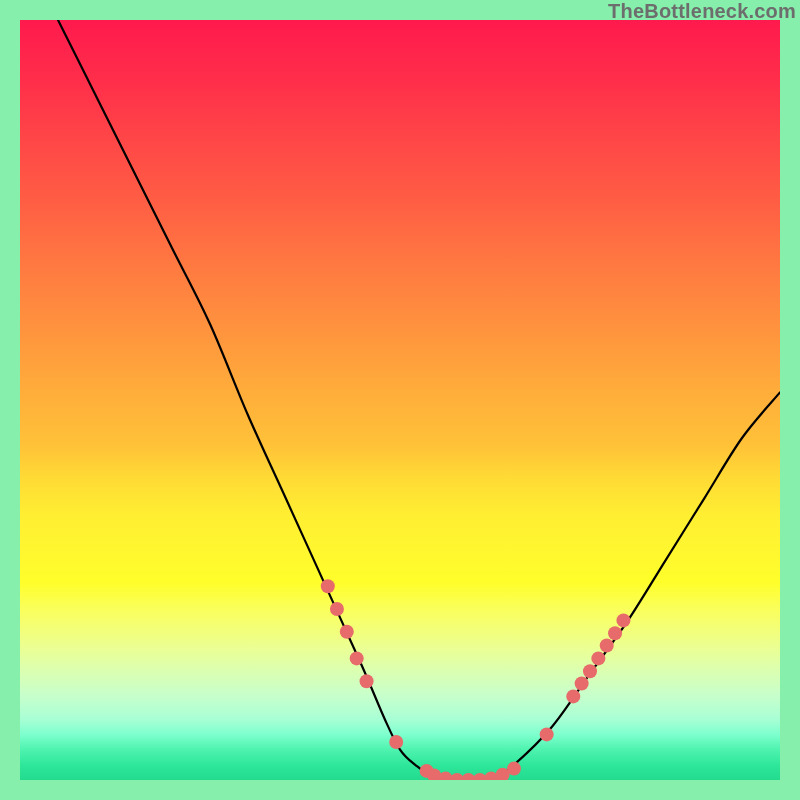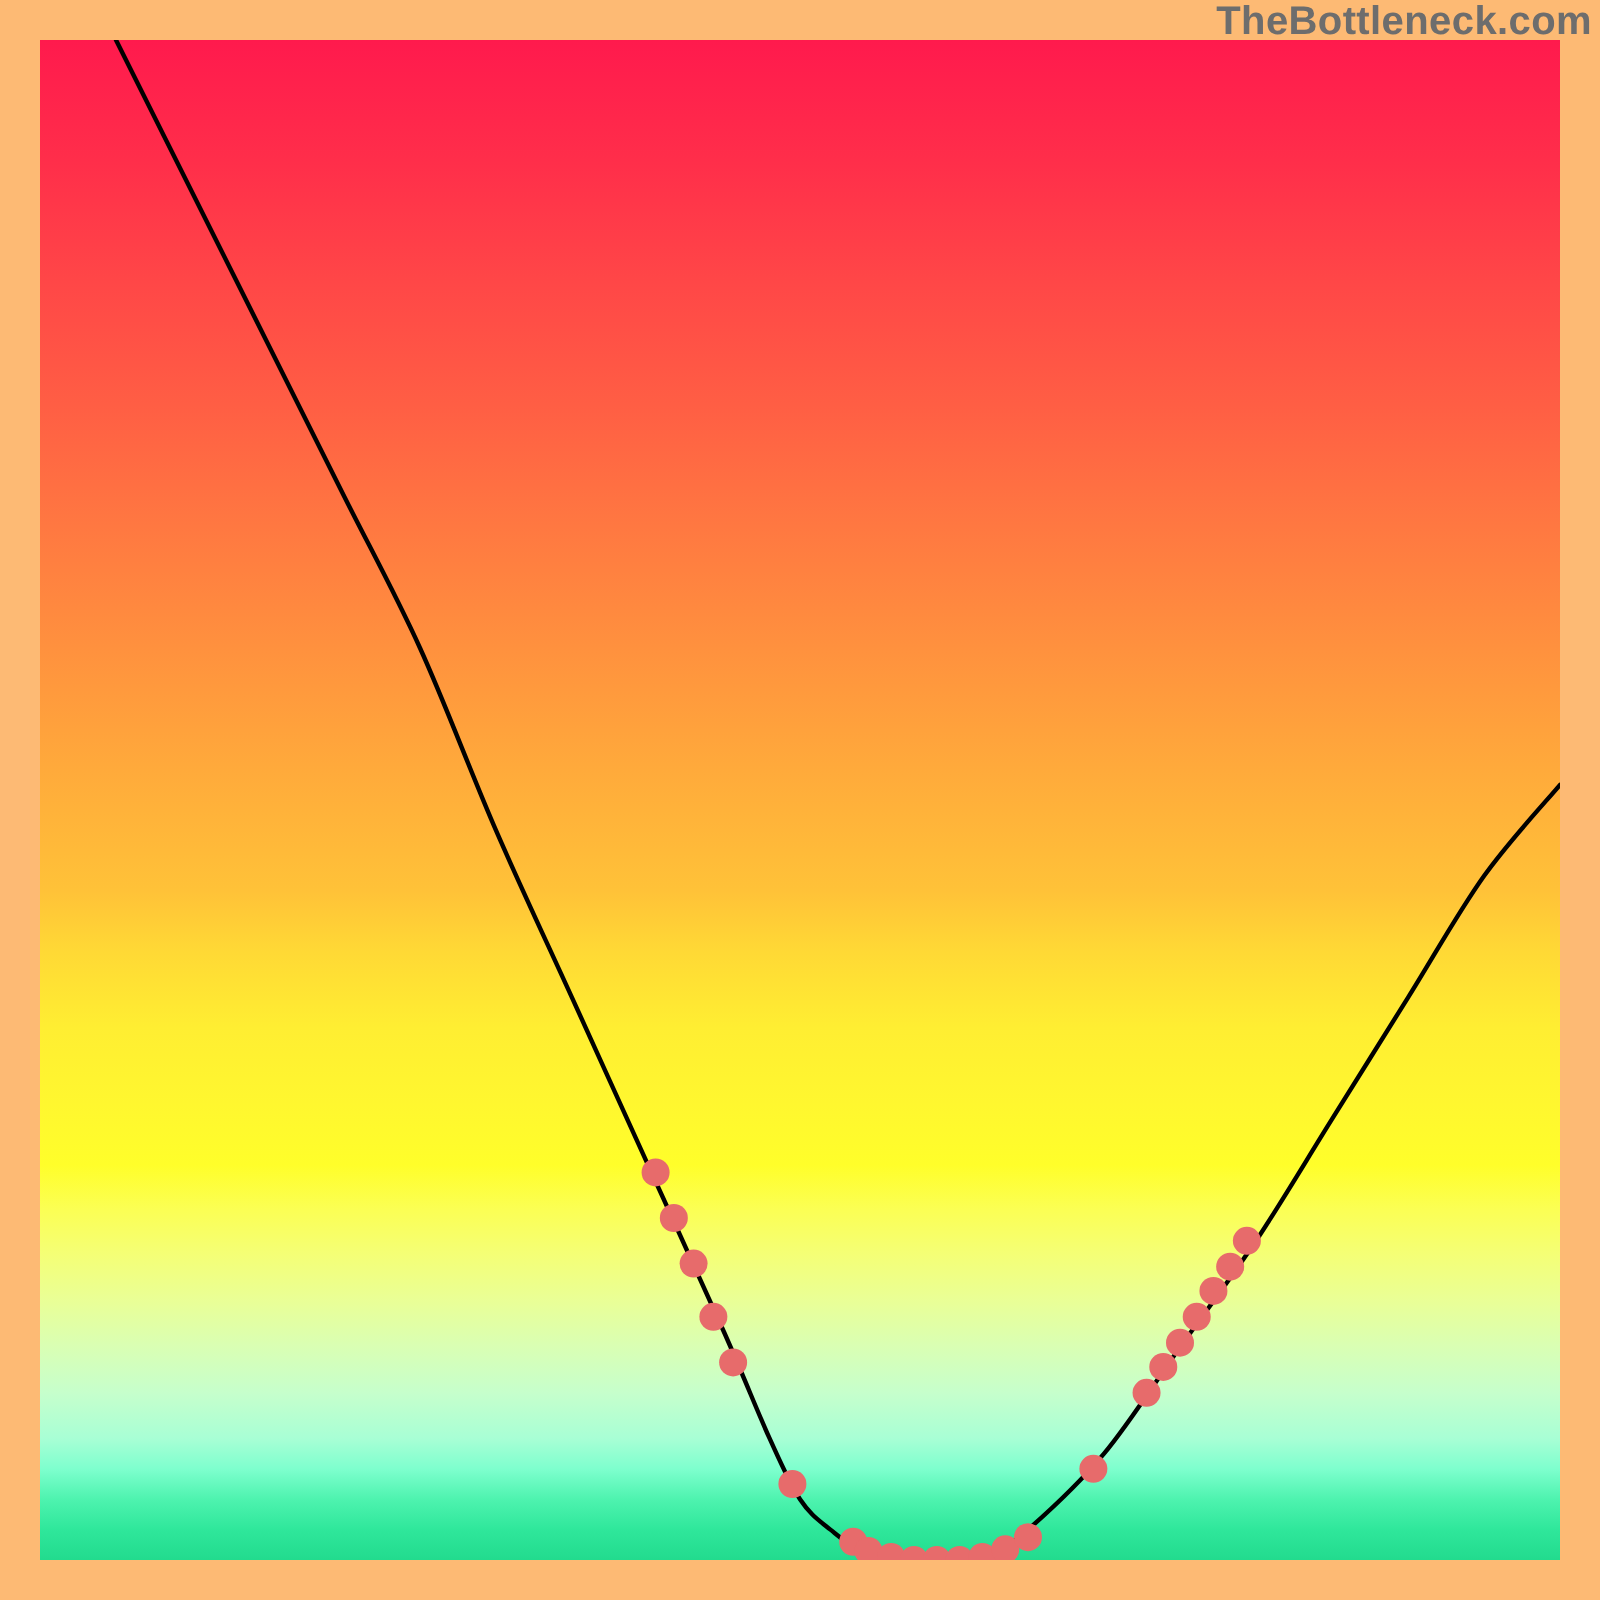--- a/index.html
+++ b/index.html
@@ -1,21 +1,21 @@
 <!DOCTYPE html>
 <html><head>
 <meta charset="utf-8">
 <style>
   * { margin: 0; padding: 0; box-sizing: border-box; }
   html, body { width: 800px; height: 800px; overflow: hidden; background: #000; }
   .frame {
     position: absolute;
     left: 0; top: 0;
     width: 800px; height: 800px;
-    background: #fdba74;
+    background: #86efac;
   }
   .plot {
     position: absolute;
     left: 20px; top: 20px;
     width: 760px; height: 760px;
     background: linear-gradient(
       to bottom,
       #ff1a4d 0%,
       #ff2e4a 8%,
       #ff4747 16%,

